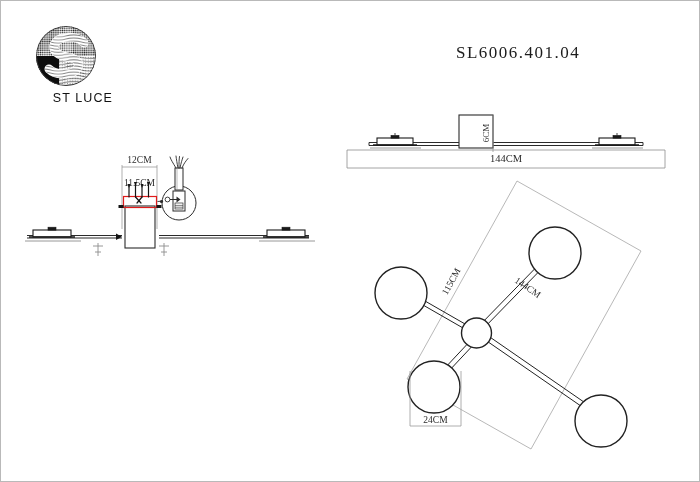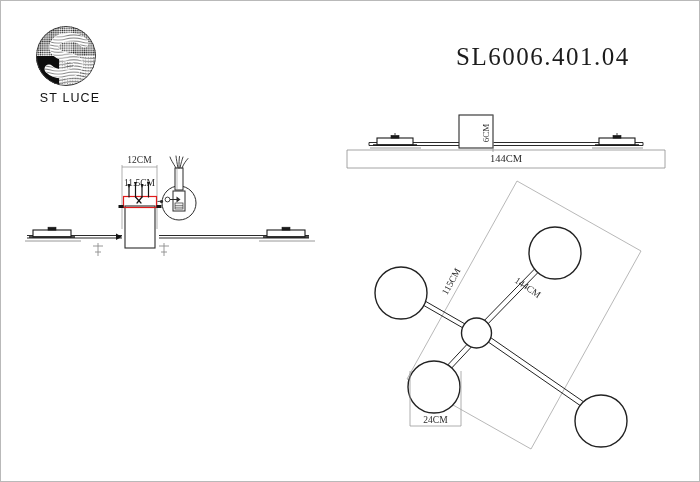--- a/index.html
+++ b/index.html
@@ -33,34 +33,34 @@
     left: 8px;
     top: 0;
     width: 62px;
     height: 62px;
   }
   #logo-text {
     position: absolute;
     left: 0;
     top: 66px;
     width: 86px;
-    text-align: center;
+    text-align: right;
     font-family: "Liberation Sans", sans-serif;
     font-size: 12.5px;
     letter-spacing: 1.1px;
     color: #111111;
     white-space: nowrap;
   }
   
   #product-code {
     position: absolute;
     left: 455px;
     top: 42px;
     font-family: "Liberation Serif", serif;
-    font-size: 25px;
+    font-size: 17px;
     letter-spacing: 1.5px;
     color: #1c1c1c;
     white-space: nowrap;
   }
   
   .draw {
     position: absolute;
     display: block;
   }
   #view-elevation { left: 340px; top: 104px; }

